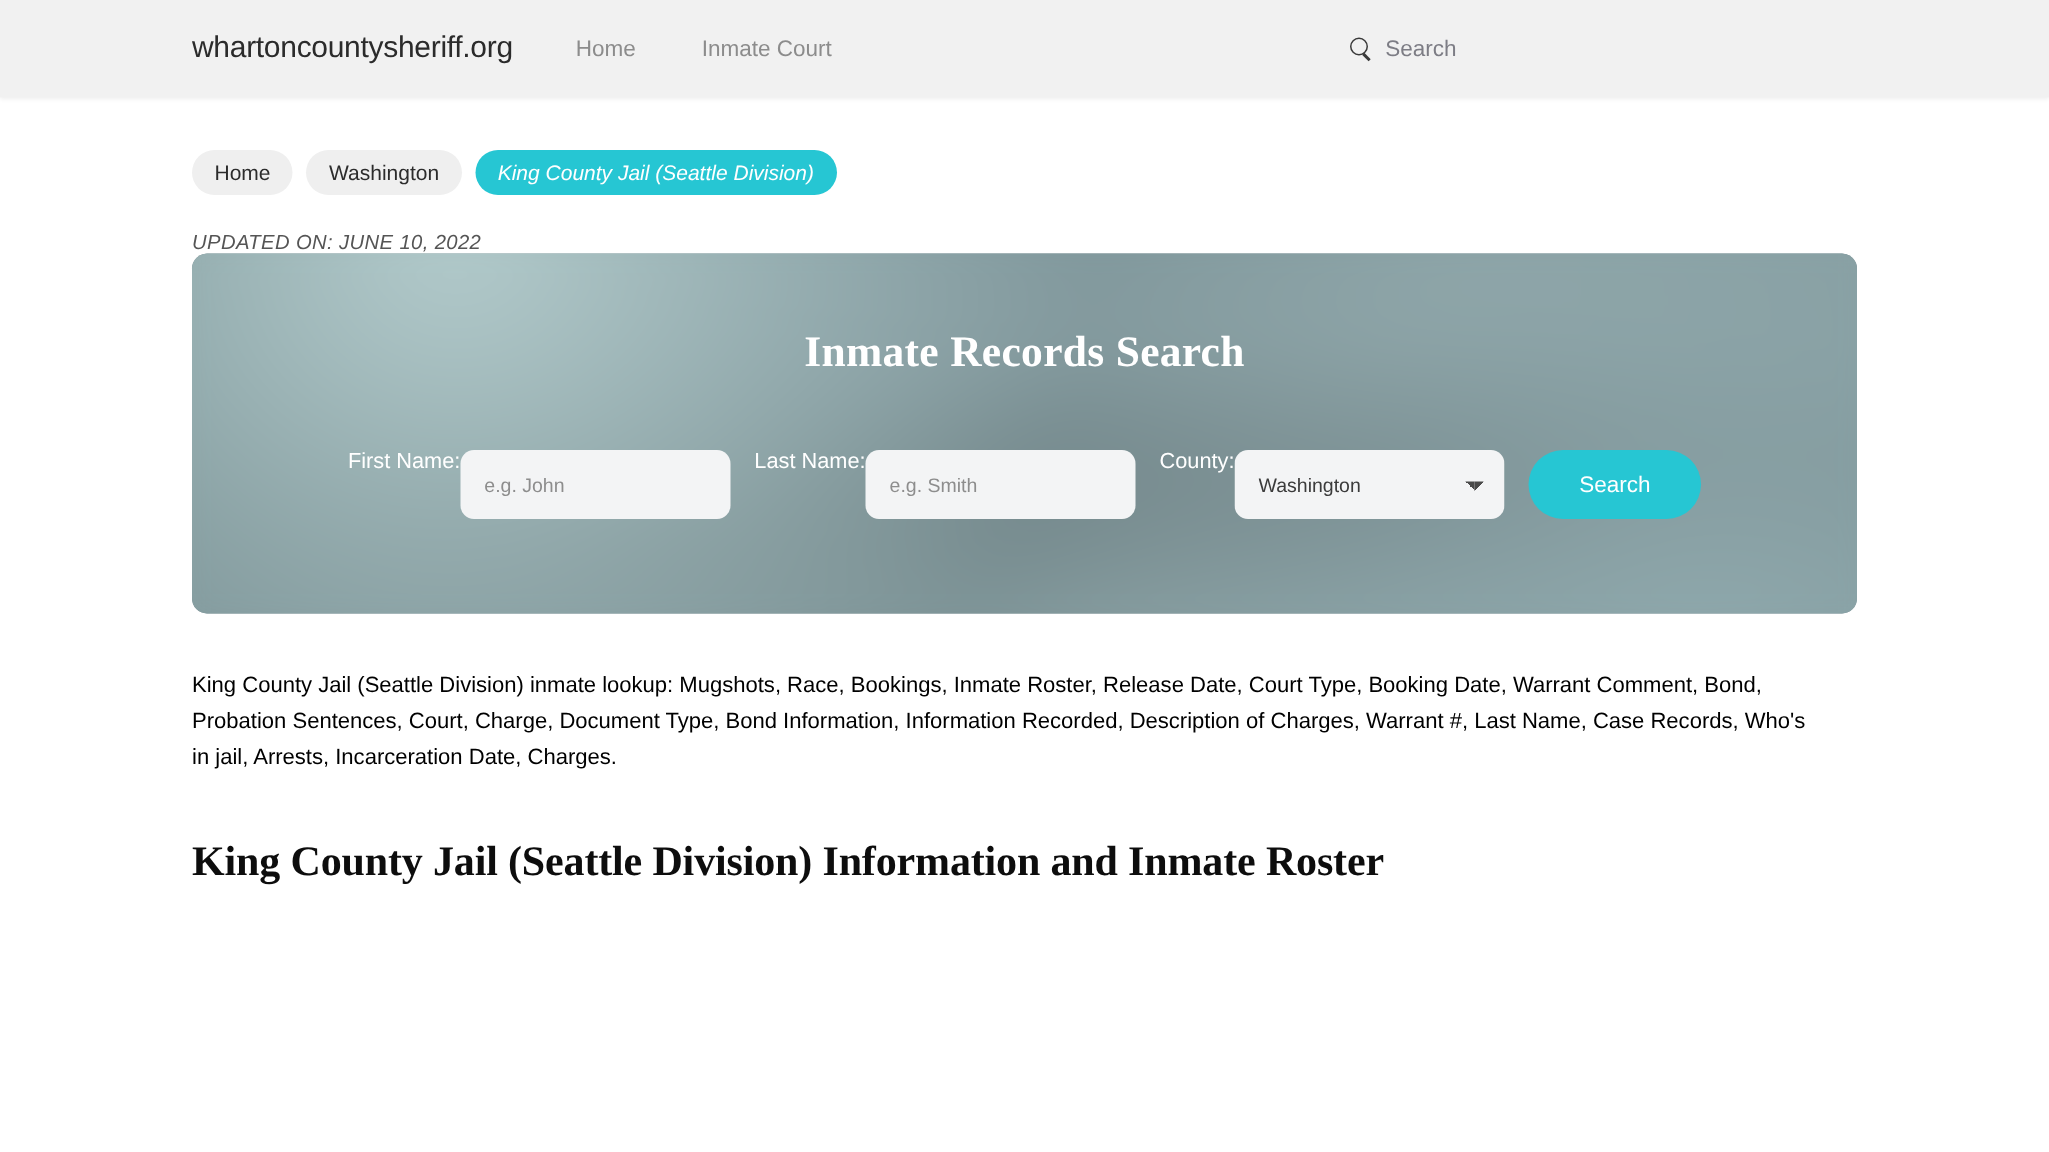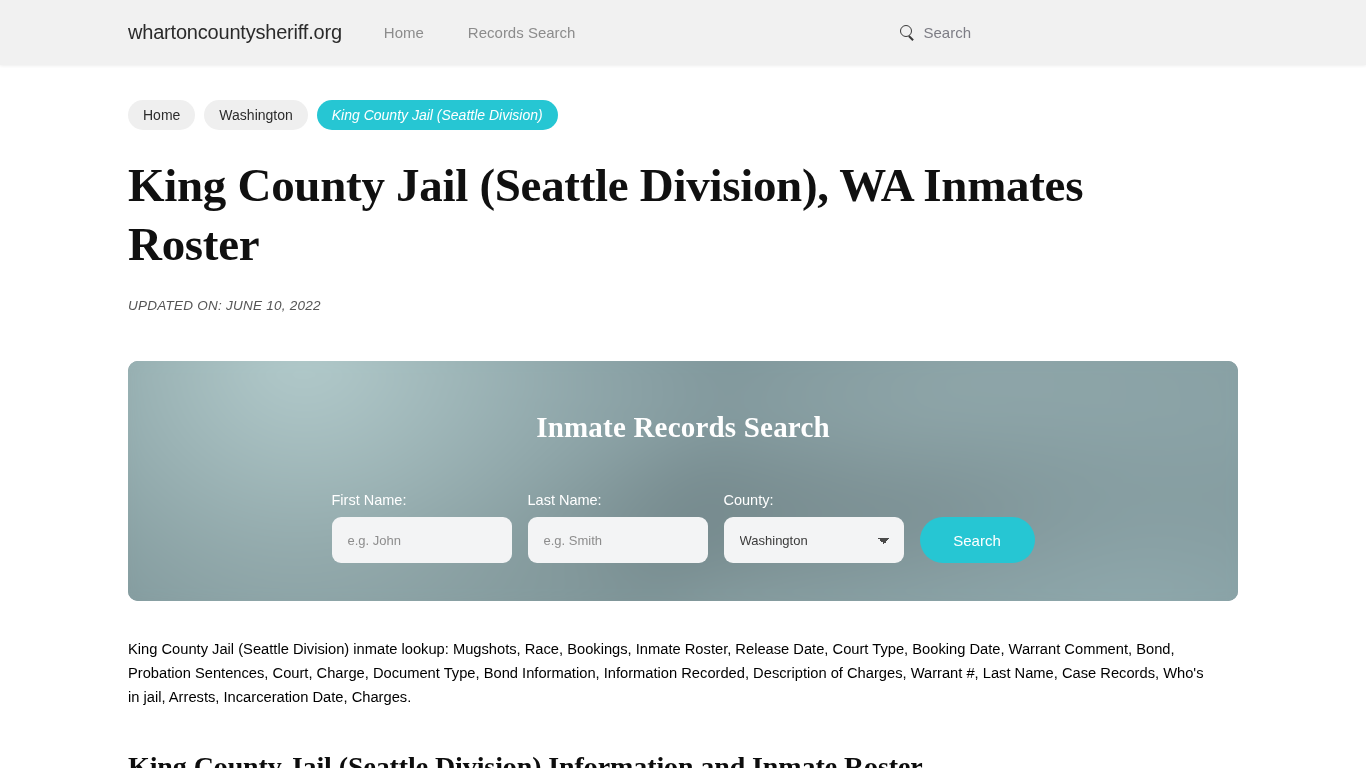--- a/index.html
+++ b/index.html
@@ -132,21 +132,20 @@
     margin-top: 24px;
     font-size: 13.5px;
     color: #555555;
     letter-spacing: 0.25px;
     font-style: italic;
   }
 
   
   .search-panel {
     position: relative;
-    margin-top: 48px;
     width: 1110px;
     height: 240px;
     border-radius: 10px;
     overflow: hidden;
     background: #7e9398;
   }
   .panel-bg {
     position: absolute;
     inset: -40px;
     background:
@@ -179,21 +178,20 @@
     color: #f2f5f5;
   }
   .form-row {
     margin-top: 24px;
     display: flex;
     align-items: flex-end;
     gap: 16px;
   }
   .field {
     display: flex;
-    flex-direction: column;
   }
   .field-label {
     font-size: 14.5px;
     color: #ffffff;
     margin-bottom: 9px;
   }
   .field-input,
   .field-select {
     width: 180px;
     height: 46px;
@@ -251,41 +249,40 @@
 </style>
 </head>
 <body>
 
 <header class="site-header">
   <div class="header-inner">
     <a class="brand" href="#">whartoncountysheriff.org</a>
 
     <nav class="nav">
       <a class="nav-link" href="#">Home</a>
-      <a class="nav-link" href="#">Records Search</a>
+      <a class="nav-link" href="#">Inmate Court</a>
     </nav>
 
     <div class="header-spacer"></div>
 
     <div class="header-search">
       <span class="search-glyph"></span>
       <span class="header-search-label">Search</span>
     </div>
   </div>
 </header>
 
 <main class="content">
 
   <nav class="breadcrumb">
     <a class="crumb" href="#">Home</a>
     <a class="crumb" href="#">Washington</a>
     <span class="crumb active">King County Jail (Seattle Division)</span>
   </nav>
 
-  <h1 class="page-title">King County Jail (Seattle Division), WA Inmates Roster</h1>
 
   <div class="updated">UPDATED ON: JUNE 10, 2022</div>
 
   <section class="search-panel">
     <div class="panel-bg"></div>
     <div class="panel-inner">
       <h2 class="panel-title">Inmate Records Search</h2>
 
       <form class="form-row">
         <div class="field">

